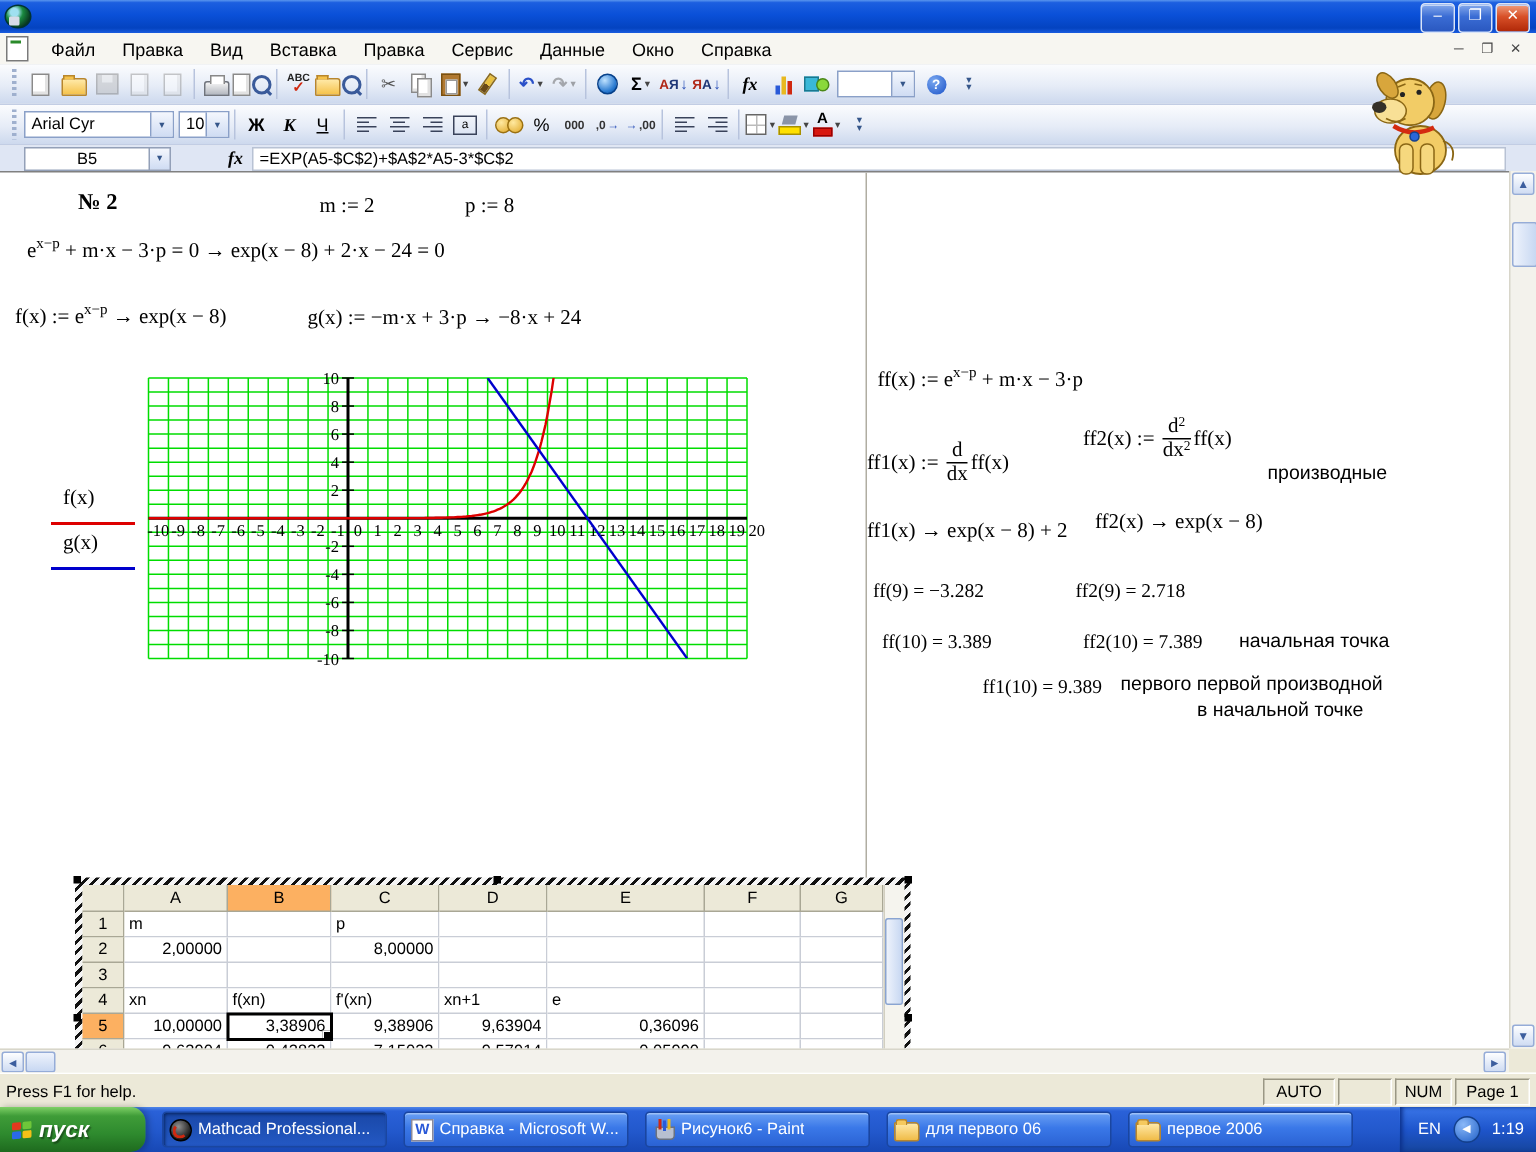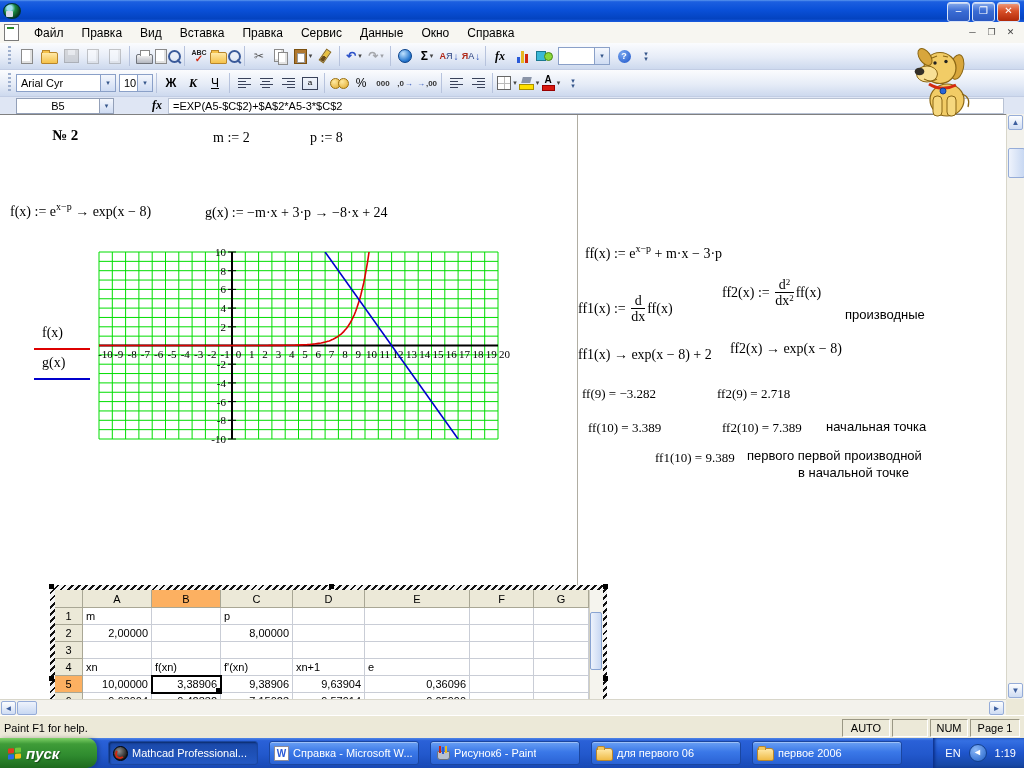--- a/index.html
+++ b/index.html
@@ -52,21 +52,21 @@
   .copy-ic{position:relative;width:14px;height:14px;display:inline-block;}
   .copy-ic .pg{position:absolute;width:8px;height:11px;}
   .copy-ic .pg:nth-child(1){left:0;top:0;}
   .copy-ic .pg:nth-child(2){left:4px;top:3px;}
   .paste-ic{width:11px;height:13px;background:#b07830;border:1px solid #7a5010;position:relative;display:inline-block;}
   .paste-ic::after{content:"";position:absolute;left:2px;top:3px;width:6px;height:8px;background:#fff;border:1px solid #999;}
   .brush-ic{width:4px;height:12px;background:linear-gradient(#e8c040 0 55%,#6a4a18 55%);transform:rotate(35deg);display:inline-block;border:1px solid #8a6a20;}
   .globe-ic{width:12px;height:12px;border-radius:50%;background:radial-gradient(circle at 35% 30%,#bfe2ff,#2a7ad0 65%,#0a4a9a);border:1px solid #06408a;display:inline-block;}
   .chart-ic{display:flex;align-items:flex-end;gap:1px;height:13px;}
   .chart-ic i{width:3px;display:block;}
-  .sortg{font-size:9px;font-weight:normal;color:#203878;}
+  .sortg{font-size:9px;font-weight:bold;color:#203878;}
   .sortg b{color:#b02818;}
   .arr{color:#2a50b8;font-size:10px;}
   .combo{height:18px;background:#fff;border:1px solid #8aa0c8;display:flex;align-items:center;font-size:11px;padding-left:4px;box-sizing:border-box;position:relative;}
   .combo .dd{position:absolute;right:0;top:0;width:14px;height:100%;background:linear-gradient(#f4f7fd,#cfdcf3);border-left:1px solid #8aa0c8;font-size:7px;color:#35568a;display:flex;align-items:center;justify-content:center;}
   .help-ic{width:13px;height:13px;border-radius:50%;background:radial-gradient(circle at 35% 30%,#7aa8f0,#1a52c8);color:#fff;font-size:9px;font-weight:bold;line-height:13px;text-align:center;display:inline-block;}
   .more{display:flex;flex-direction:column;align-items:center;font-size:7px;color:#35568a;line-height:5px;width:12px;}
   .al{width:13px;height:12px;display:flex;flex-direction:column;justify-content:space-between;padding:1px 0;box-sizing:border-box;}
   .al i{display:block;height:1px;background:#39425a;}
   .al.l i:nth-child(even){width:8px;}
   .al.c i:nth-child(even){width:8px;margin:0 auto;}
@@ -403,20 +403,21 @@
     <span id="fxbtn">fx</span>
     <span id="formulafield">=EXP(A5-$C$2)+$A$2*A5-3*$C$2</span>
   </div>
 
   <div class="abs" id="doc">
     <div class="abs" id="pagebreak"></div>
 
     <div class="math" style="left:52px;top:12px;font-weight:bold;font-size:15px">№ 2</div>
     <div class="math" style="left:213px;top:15px">m := 2</div>
     <div class="math" style="left:310px;top:15px">p := 8</div>
+    <div class="math" style="left:18px;top:42px"><span>e</span><span class="sup">x−p</span><span> + m·x − 3·p = 0  →  exp(x − 8) + 2·x − 24 = 0</span></div>
     <div class="math" style="left:10px;top:86px"><span>f(x) := e</span><span class="sup">x−p</span><span> → exp(x − 8)</span></div>
     <div class="math" style="left:205px;top:90px">g(x) := −m·x + 3·p → −8·x + 24</div>
 
     <div class="math" style="left:42px;top:210px">f(x)</div>
     <div class="legend-line" id="legline0" style="left: 34px; top: 233px; background: rgb(221, 0, 0);"></div>
     <div class="math" style="left:42px;top:240px">g(x)</div>
     <div class="legend-line" id="legline1" style="left: 34px; top: 263px; background: rgb(0, 0, 204);"></div>
 
     <svg class="abs" id="plot-svg" style="left:99px;top:137px;overflow:visible" width="399" height="187">
         <defs>
@@ -628,21 +629,21 @@
     <span class="sbtn" style="right:2px;top:1px;width:15px;height:14px">►</span>
   </div>
   <div class="abs" id="vscroll">
     <span class="sbtn" style="left:1px;top:1px;width:15px;height:15px">▲</span>
     <div id="vthumb"></div>
     <span class="sbtn" style="left:1px;bottom:1px;width:15px;height:15px">▼</span>
   </div>
   <div class="abs" id="corner"></div>
 
   <div class="abs" id="statusbar">
-    <span class="msg">Paint F1 for help.</span>
+    <span class="msg">Press F1 for help.</span>
     <span class="sbox" style="width:36px">AUTO</span>
     <span class="sbox" style="width:24px"></span>
     <span class="sbox" style="width:26px">NUM</span>
     <span class="sbox" style="width:38px;margin-right:4px">Page 1</span>
   </div>
 
   <div class="abs" id="taskbar">
     <div id="startbtn">
       <span class="winflag">
         <i style="background:#e23a1e"></i>

